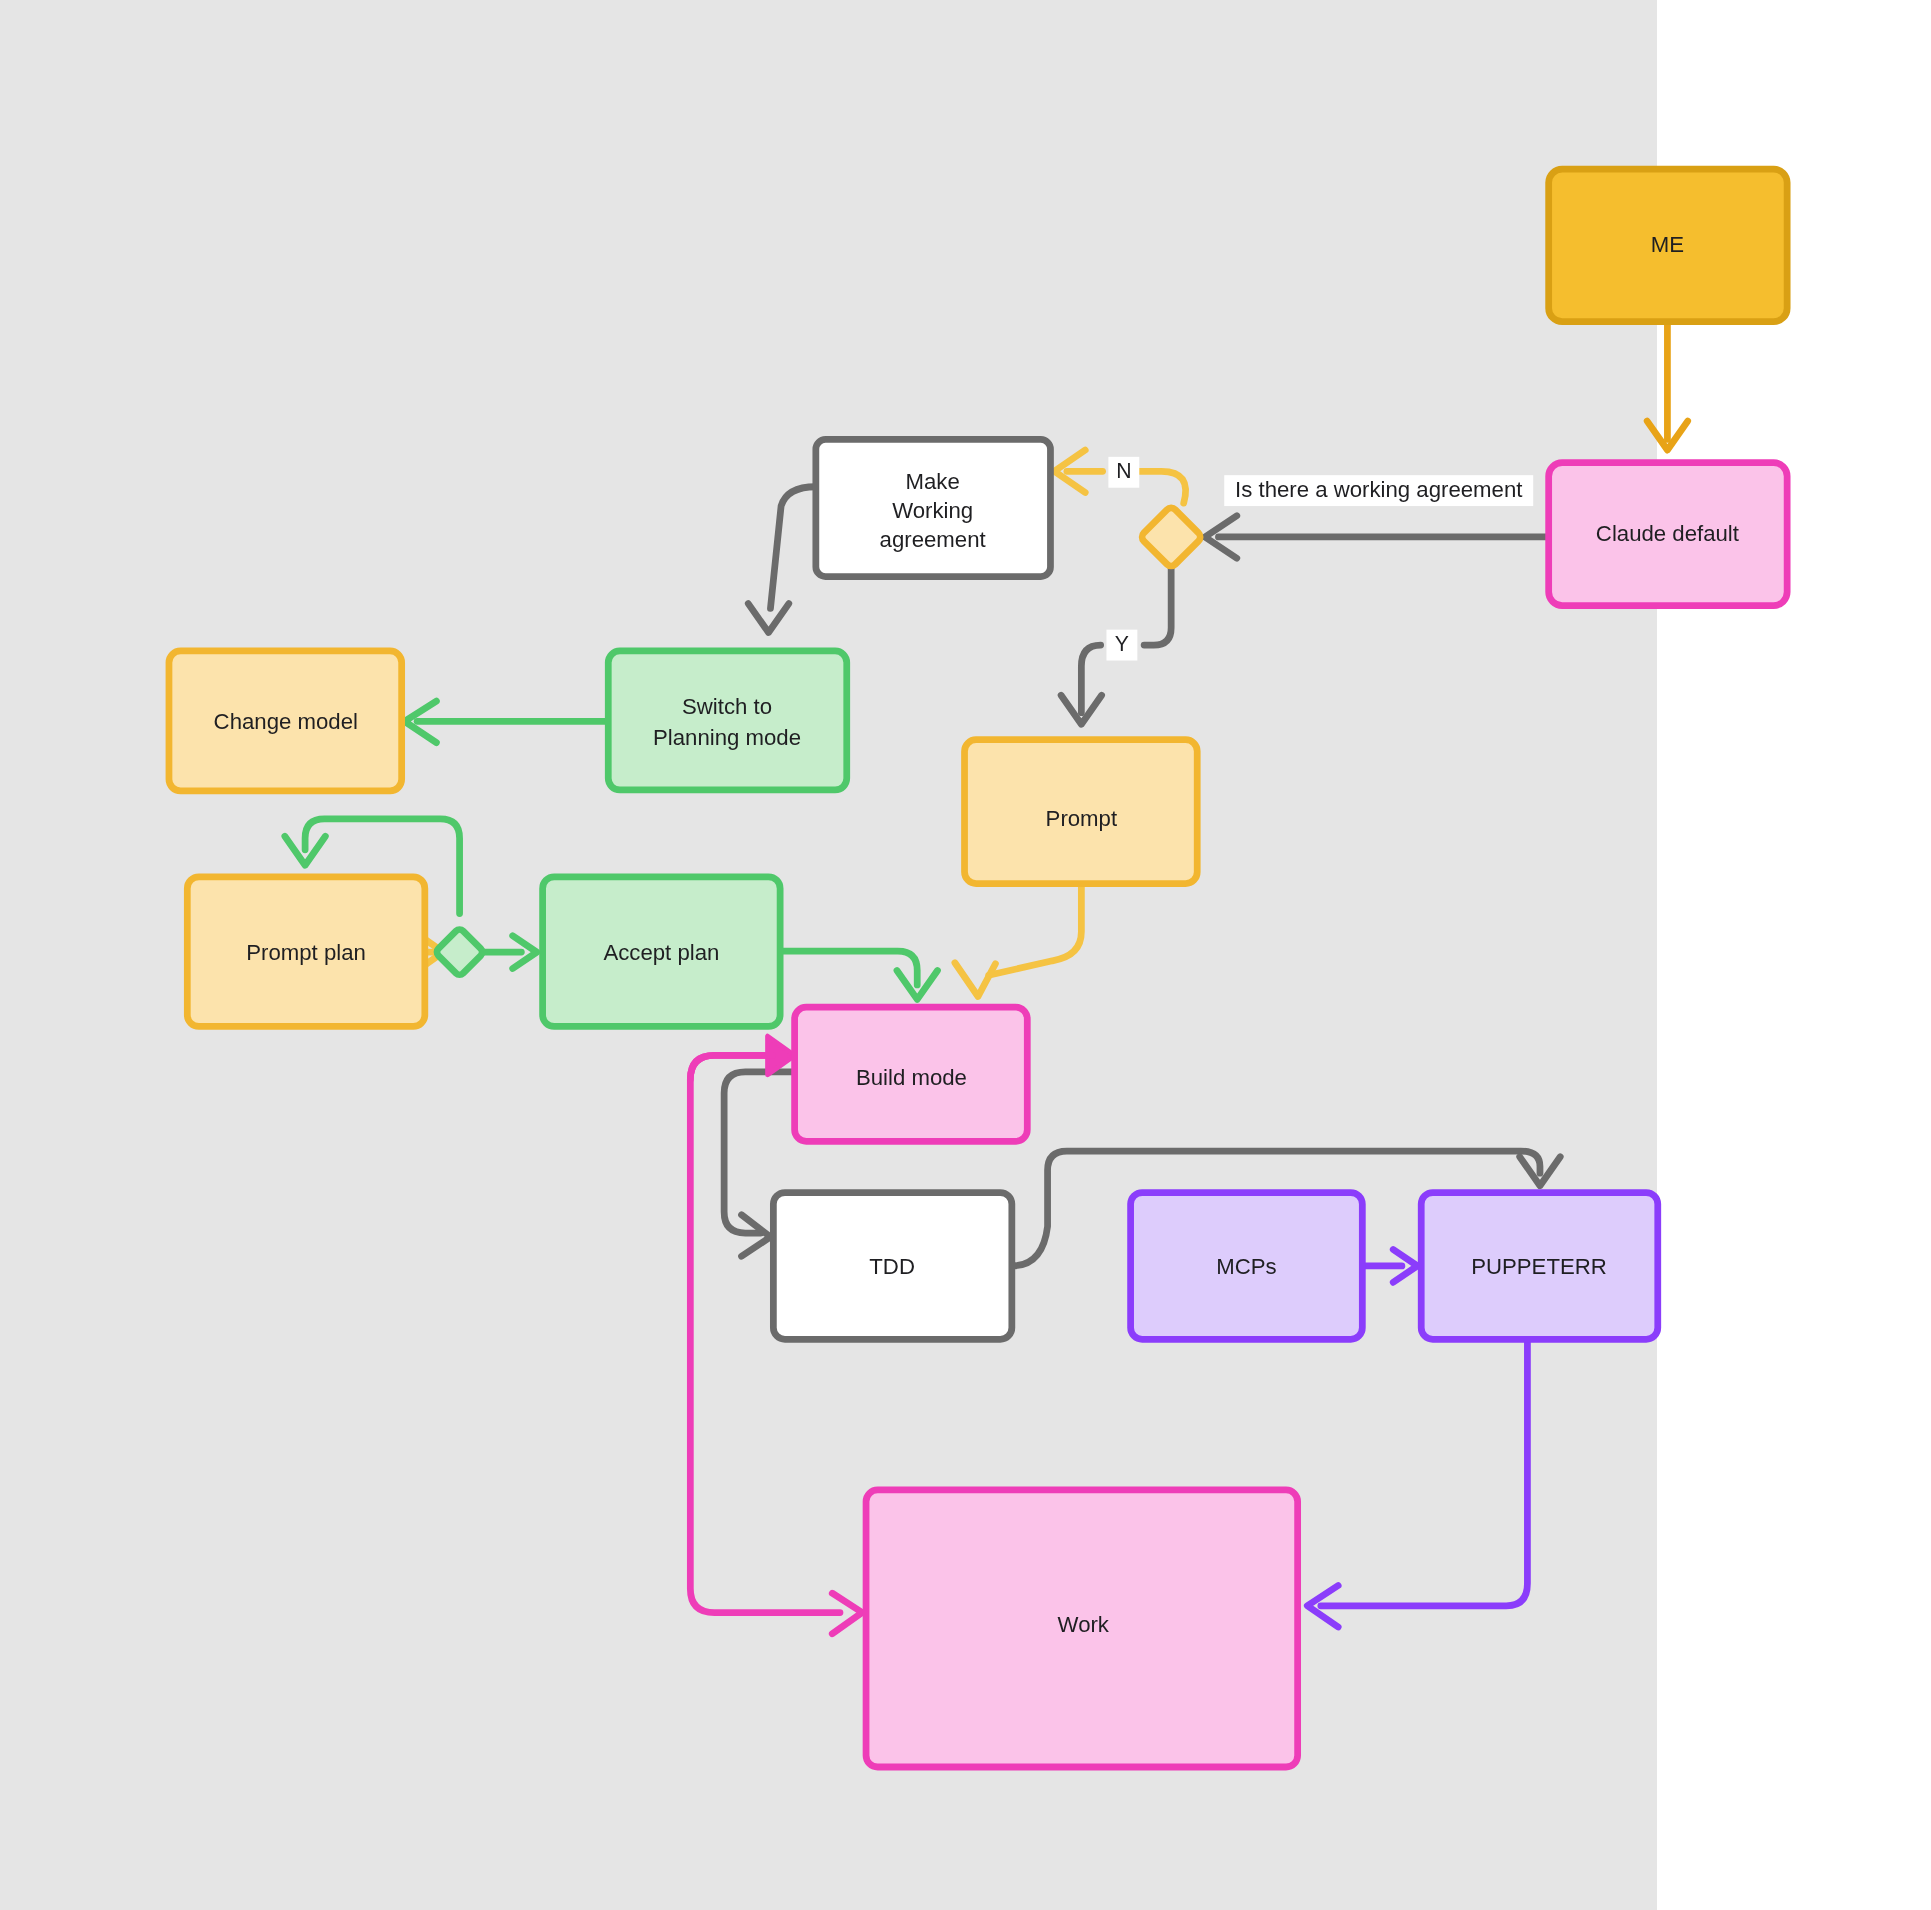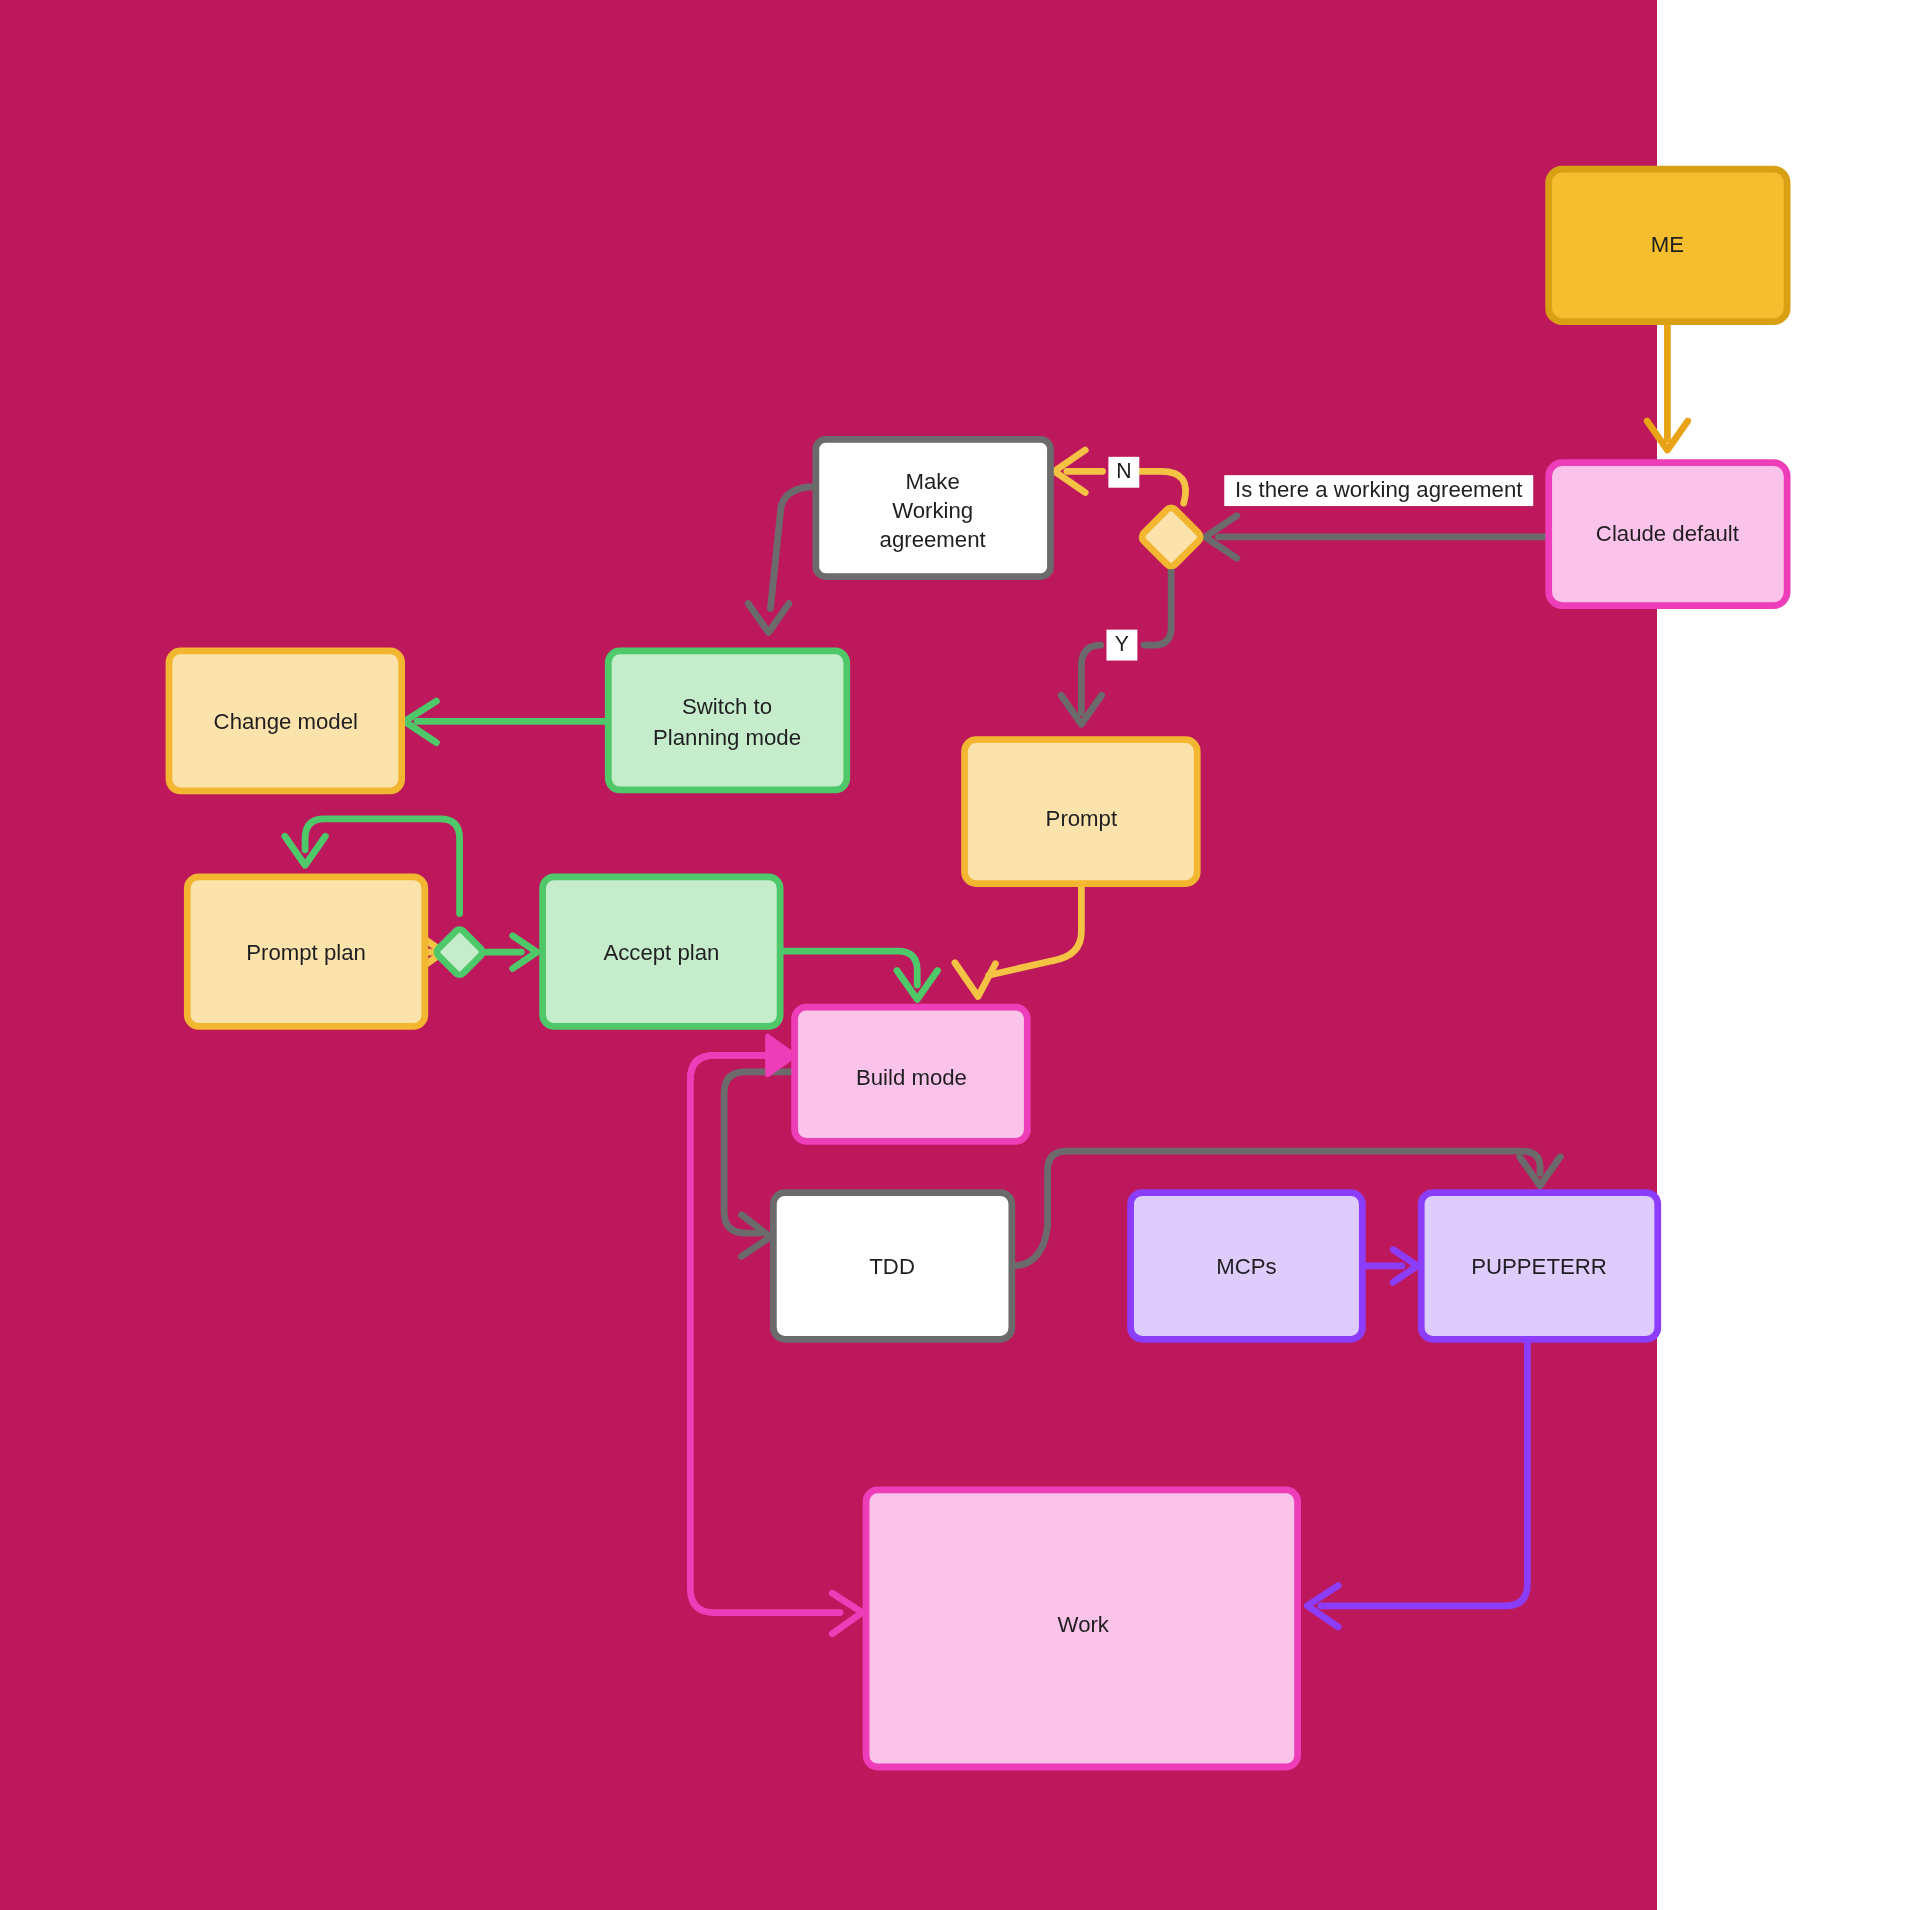--- a/index.html
+++ b/index.html
@@ -10,21 +10,21 @@
   body {
     width: 1931px;
     height: 1911px;
     font-family: "Liberation Sans", sans-serif;
     overflow: hidden;
   }
   #canvas {
     position: relative;
     width: 1657px;
     height: 1911px;
-    background: #be185d;
+    background: #e5e5e5;
   }
   svg.diagram {
     position: absolute;
     top: 0; left: 0;
     width: 1931px;
     height: 1911px;
   }
   .node-label {
     font-family: "Liberation Sans", sans-serif;
     font-size: 23px;

